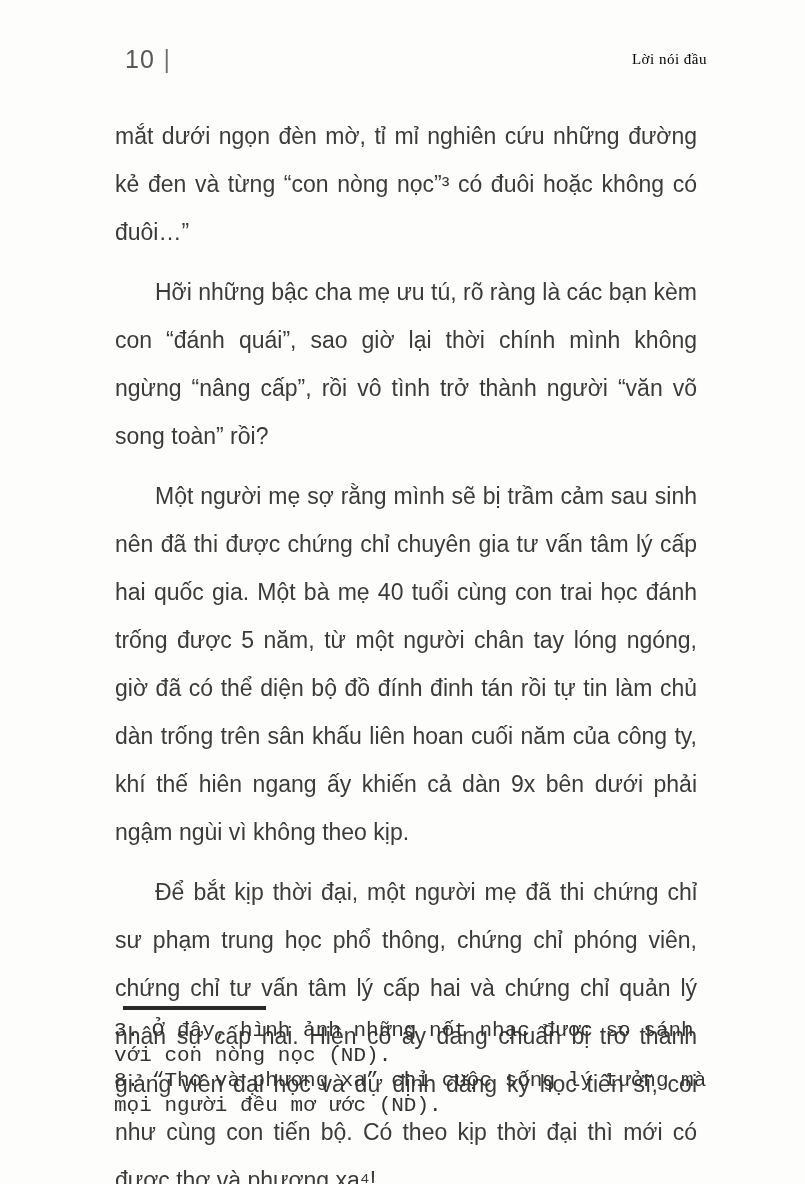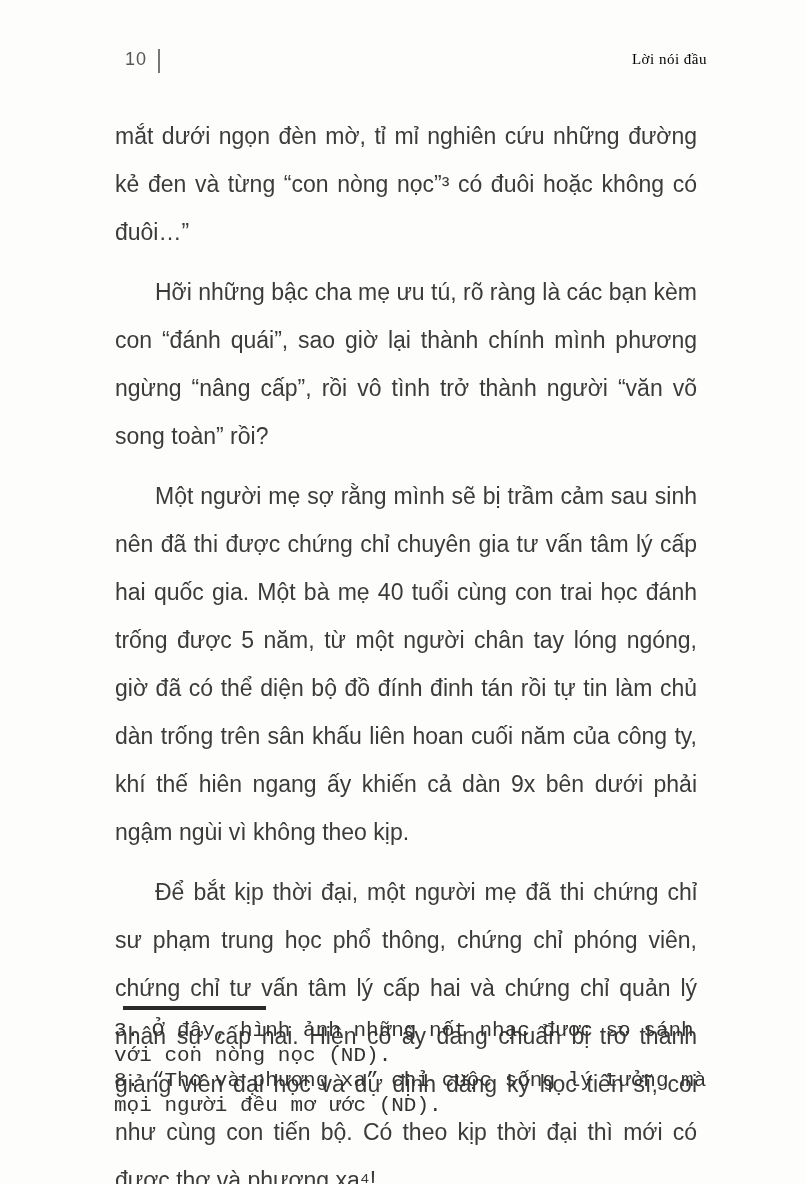--- a/index.html
+++ b/index.html
@@ -24,21 +24,21 @@
     justify-content: space-between;
     align-items: center;
     height: 30px;
   }
   .header-left {
     display: flex;
     align-items: center;
   }
   .page-num {
     font-family: "Liberation Sans", "DejaVu Sans", sans-serif;
-    font-size: 18px;
+    font-size: 25px;
     color: #575757;
     letter-spacing: 1px;
   }
   .header-divider {
     font-family: "Liberation Sans", "DejaVu Sans", sans-serif;
     font-size: 23px;
     font-weight: 300;
     color: #6e6e6e;
     margin-left: 9px;
     transform: scaleY(1.1);
@@ -96,21 +96,21 @@
 <header class="page-header">
   <div class="header-left">
     <span class="page-num">10</span>
     <span class="header-divider">|</span>
   </div>
   <div class="running-title">Lời nói đầu</div>
 </header>
 
 <main class="body-text">
   <p class="para">mắt dưới ngọn đèn mờ, tỉ mỉ nghiên cứu những đường kẻ đen và từng “con nòng nọc”³ có đuôi hoặc không có đuôi…”</p>
-  <p class="para indented">Hỡi những bậc cha mẹ ưu tú, rõ ràng là các bạn kèm con “đánh quái”, sao giờ lại thành chính mình phương ngừng “nâng cấp”, rồi vô tình trở thành người “văn võ song toàn” rồi?</p>
+  <p class="para indented">Hỡi những bậc cha mẹ ưu tú, rõ ràng là các bạn kèm con “đánh quái”, sao giờ lại thời chính mình không ngừng “nâng cấp”, rồi vô tình trở thành người “văn võ song toàn” rồi?</p>
   <p class="para indented">Một người mẹ sợ rằng mình sẽ bị trầm cảm sau sinh nên đã thi được chứng chỉ chuyên gia tư vấn tâm lý cấp hai quốc gia. Một bà mẹ 40 tuổi cùng con trai học đánh trống được 5 năm, từ một người chân tay lóng ngóng, giờ đã có thể diện bộ đồ đính đinh tán rồi tự tin làm chủ dàn trống trên sân khấu liên hoan cuối năm của công ty, khí thế hiên ngang ấy khiến cả dàn 9x bên dưới phải ngậm ngùi vì không theo kịp.</p>
   <p class="para indented">Để bắt kịp thời đại, một người mẹ đã thi chứng chỉ sư phạm trung học phổ thông, chứng chỉ phóng viên, chứng chỉ tư vấn tâm lý cấp hai và chứng chỉ quản lý nhân sự cấp hai. Hiện cô ấy đang chuẩn bị trở thành giảng viên đại học và dự định đăng ký học tiến sĩ, coi như cùng con tiến bộ. Có theo kịp thời đại thì mới có được thơ và phương xa⁴!</p>
 </main>
 
 <footer class="footnotes">
   <div class="fn-rule"></div>
   <p class="fn">3. Ở đây, hình ảnh những nốt nhạc được so sánh với con nòng nọc (ND).</p>
   <p class="fn">8. “Thơ và phương xa” chỉ cuộc sống lý tưởng mà mọi người đều mơ ước (ND).</p>
 </footer>
 

